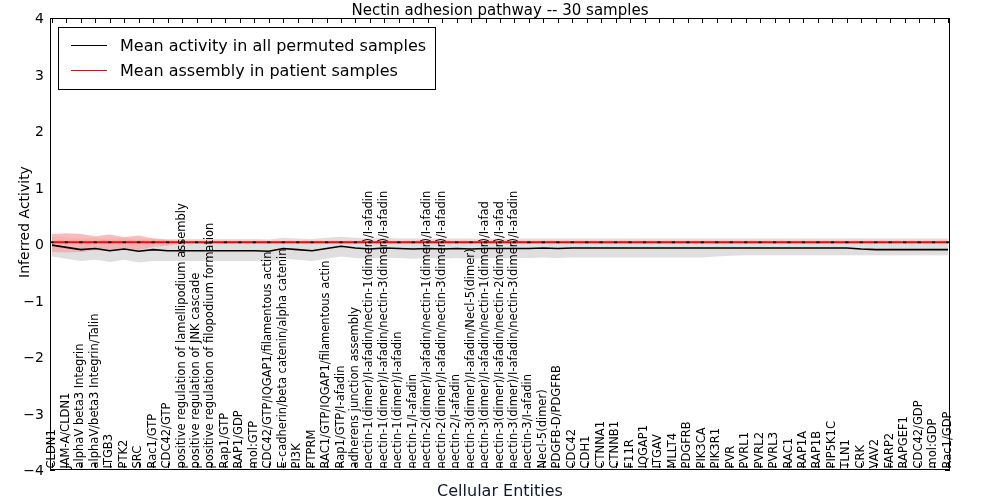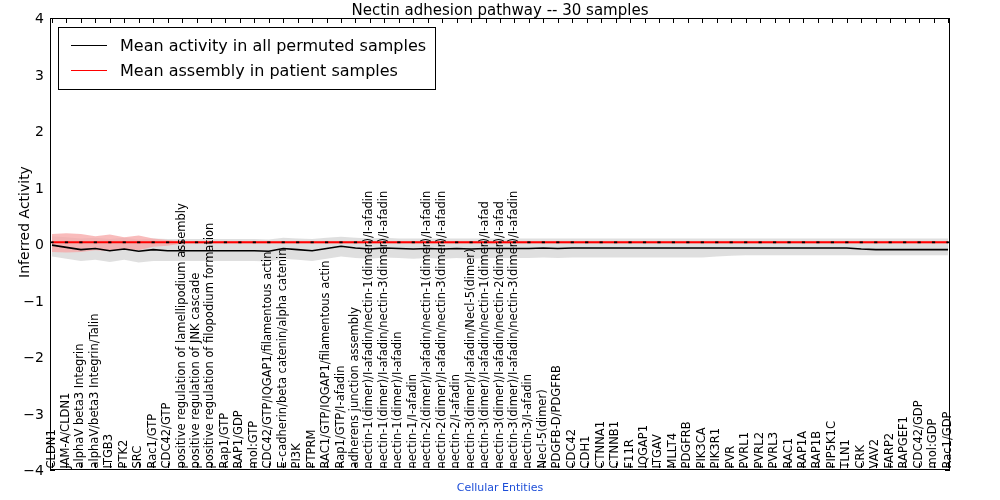--- a/index.html
+++ b/index.html
@@ -75,22 +75,22 @@
     font-size: 14px;
     transform: rotate(-90deg);
     color: #000;
   }
   #xlabel-axis {
     position: absolute;
     left: 50px;
     top: 481px;
     width: 900px;
     text-align: center;
-    font-size: 11px;
-    color: #1d4ed8;
+    font-size: 16px;
+    color: #0f172a;
   }
 
   
   #xticks-host {
     position: absolute;
     left: 50px; top: 18px;
     width: 900px; height: 462px;
     pointer-events: none;
   }
   .xtick-label {

